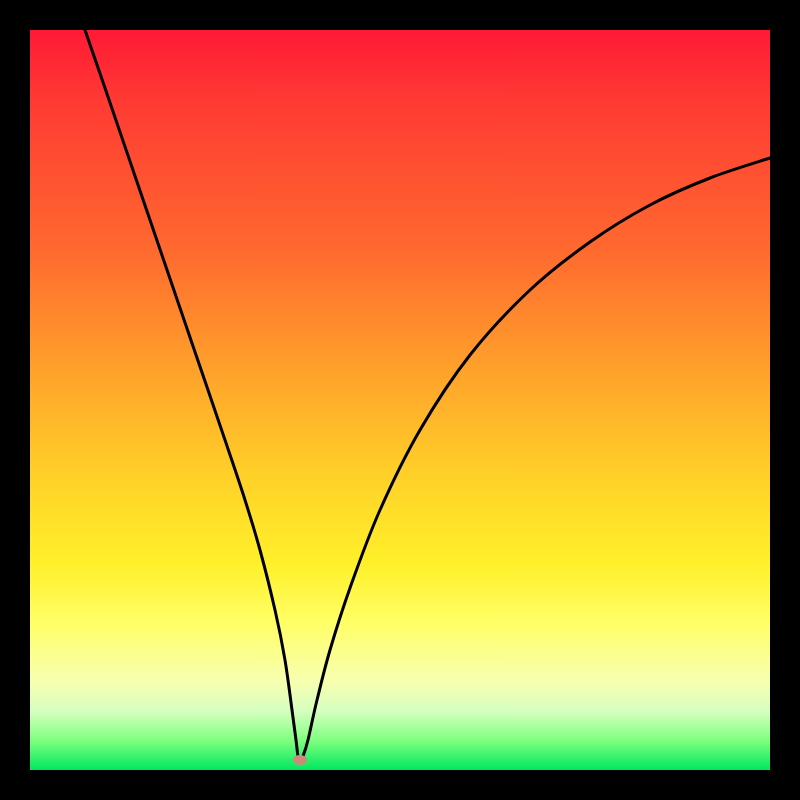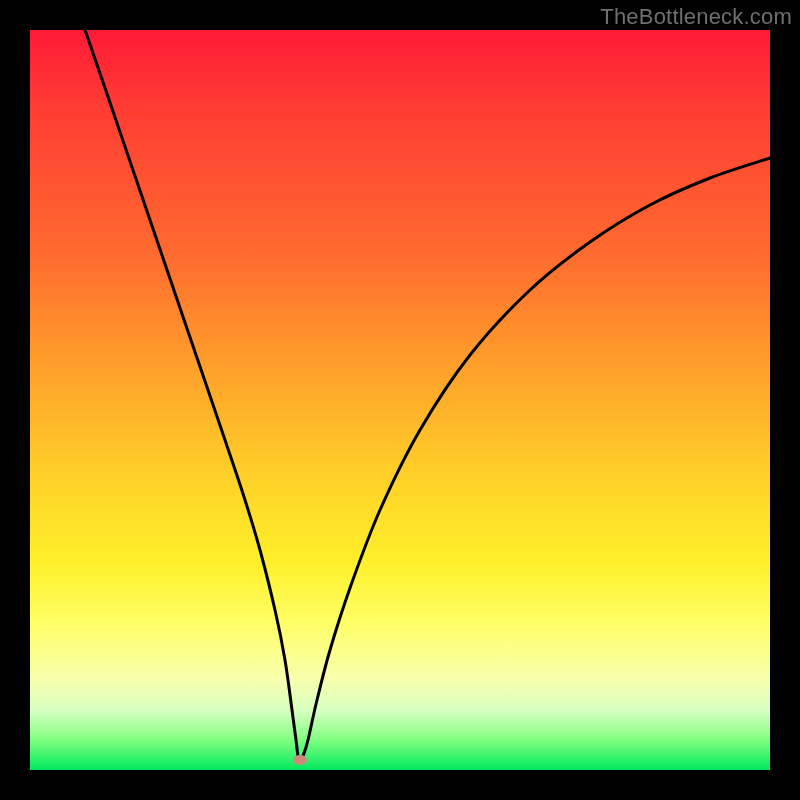--- a/index.html
+++ b/index.html
@@ -70,14 +70,13 @@
 </head>
 <body>
 
 <div class="frame">
   <div class="plot">
     <svg class="curve" viewBox="0 0 740 740" preserveAspectRatio="none">
       <path fill="none" stroke="#000" stroke-width="3" stroke-linejoin="round" stroke-linecap="round" d="M 55 0 C 58.3 9.7, 66.7 33.7, 75 58 C 83.3 82.3, 95.0 116.7, 105 146 C 115.0 175.3, 125.0 204.7, 135 234 C 145.0 263.3, 155.0 292.7, 165 322 C 175.0 351.3, 186.7 385.3, 195 410 C 203.3 434.7, 209.2 451.7, 215 470 C 220.8 488.3, 225.0 501.7, 230 520 C 235.0 538.3, 240.8 561.7, 245 580 C 249.2 598.3, 252.2 613.3, 255 630 C 257.8 646.7, 260.2 666.7, 262 680 C 263.8 693.3, 265.0 702.3, 266 710 C 267.0 717.7, 267.3 722.7, 268 726 C 268.7 729.3, 269.2 730.0, 270 730 C 270.8 730.0, 271.7 729.3, 273 726 C 274.3 722.7, 275.7 719.3, 278 710 C 280.3 700.7, 283.3 685.0, 287 670 C 290.7 655.0, 294.5 638.7, 300 620 C 305.5 601.3, 311.7 581.3, 320 558 C 328.3 534.7, 338.3 506.3, 350 480 C 361.7 453.7, 375.0 425.8, 390 400 C 405.0 374.2, 421.7 348.3, 440 325 C 458.3 301.7, 480.0 278.8, 500 260 C 520.0 241.2, 540.0 226.2, 560 212 C 580.0 197.8, 600.0 185.7, 620 175 C 640.0 164.3, 660.0 155.8, 680 148 C 700.0 140.2, 730.0 131.3, 740 128"></path>
     </svg>
     <div class="marker" style="left: 270px; top: 730px; background: rgb(204, 139, 122);"></div>
   </div>
-  <div class="watermark">TheBottleneck.com</div>
 </div>
 
 </body></html>

